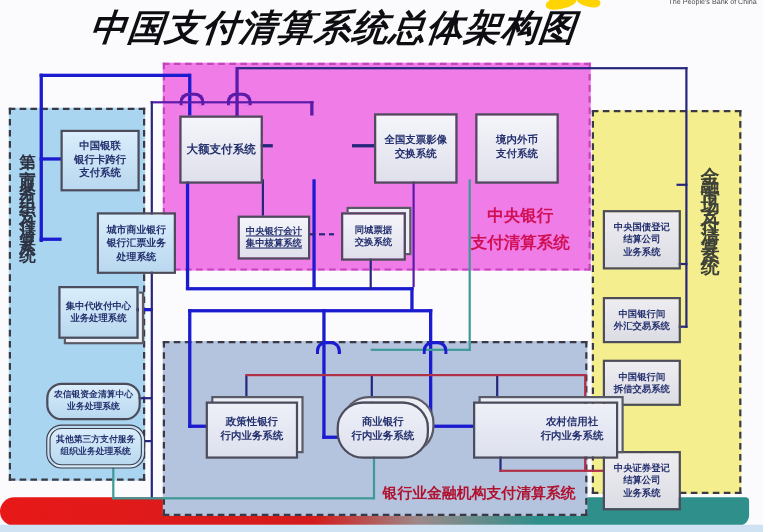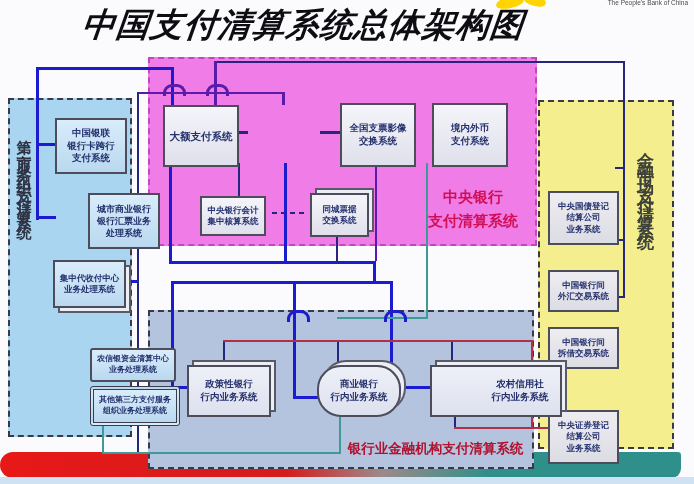--- a/index.html
+++ b/index.html
@@ -10,21 +10,21 @@
   .hop{position:absolute;z-index:2;border-bottom:none!important;border-radius:9px 9px 0 0;background:transparent!important;}
   .node{position:absolute;z-index:3;display:flex;align-items:center;justify-content:center;
         text-align:center;border:2px solid #4c4c5a;color:#25316e;font-weight:bold;
         font-size:9.5px;line-height:1.35;white-space:pre-line;
         background:linear-gradient(#f4f4fa,#e0e0ec);}
   .node.blue{background:linear-gradient(#d9edfb,#b9d8ef);}
   .node.gray{background:linear-gradient(#eef0f8,#dde1ee);}
   .node.yellowish{background:linear-gradient(#ededf1,#dcdce4);margin-top:48px;}
   .node.stacked{box-shadow:5px -5px 0 -2px #eceef6,5px -5px 0 0 #5a5a66;}
   .node.stacked2{box-shadow:5px 5px 0 -2px #eceef6,5px 5px 0 0 #5a5a66;}
-  .node.round{border-radius:3px;margin-left:48px;}
+  .node.round{border-radius:14px;}
   .node.dbl{border:3px double #3c3c4a;border-width:4px;}
   .vlabel{position:absolute;z-index:2;writing-mode:vertical-rl;text-orientation:upright;
           font-weight:bold;}
   #title{position:absolute;left:38px;top:3px;width:530px;text-align:center;z-index:4;
          font-size:33px;font-weight:bold;font-style:italic;color:#0e0e12;
          transform:skewX(-6deg);letter-spacing:1px;}
   #central-label{position:absolute;left:408px;top:185px;width:130px;z-index:3;text-align:center;
          color:#d01055;font-weight:bold;font-size:15px;white-space:pre-line;line-height:1.6;}
   #banking-label{position:absolute;left:338px;top:440px;width:195px;z-index:4;text-align:center;
          color:#b01230;font-weight:bold;font-size:13.5px;}
@@ -72,39 +72,39 @@
   <div class="node blue round" style="left:42px;top:348px;width:82px;height:30px;font-size:8px;">农信银资金清算中心
 业务处理系统</div>
   <div class="node blue round dbl" style="left:42px;top:386px;width:82px;height:32px;font-size:8px;">其他第三方支付服务
 组织业务处理系统</div>
 
   <div class="node" style="left:163px;top:105px;width:72px;height:58px;font-size:10.5px;">大额支付系统</div>
   <div class="node" style="left:340px;top:103px;width:72px;height:60px;">全国支票影像
 交换系统</div>
   <div class="node" style="left:432px;top:103px;width:72px;height:60px;">境内外币
 支付系统</div>
-  <div class="node" style="left:200px;top:196px;width:62px;height:36px;font-size:8.5px;">中央银行会计
+  <div class="node" style="left:216px;top:196px;width:62px;height:36px;font-size:8.5px;text-decoration:underline;">中央银行会计
 集中核算系统</div>
   <div class="node stacked" style="left:310px;top:193px;width:55px;height:40px;font-size:8.5px;">同城票据
 交换系统</div>
 
   <div class="node yellowish" style="left:548px;top:143px;width:67px;height:50px;font-size:8.5px;">中央国债登记
 结算公司
 业务系统</div>
   <div class="node yellowish" style="left:548px;top:222px;width:67px;height:38px;font-size:8.5px;">中国银行间
 外汇交易系统</div>
   <div class="node yellowish" style="left:548px;top:279px;width:67px;height:38px;font-size:8.5px;">中国银行间
 拆借交易系统</div>
   <div class="node yellowish" style="left:548px;top:362px;width:67px;height:50px;font-size:8.5px;">中央证券登记
 结算公司
 业务系统</div>
 
   <div class="node gray stacked" style="left:187px;top:365px;width:80px;height:48px;">政策性银行
 行内业务系统</div>
-  <div class="node gray stacked" style="left:317px;top:365px;width:80px;height:48px;border-radius:24px;">商业银行
+  <div class="node gray stacked" style="left:306px;top:365px;width:80px;height:48px;border-radius:24px;">商业银行
 行内业务系统</div>
   <div class="node gray stacked" style="left:430px;top:365px;width:80px;height:48px;padding-left:48px;">农村信用社
 行内业务系统</div>
 
 <div class="wire" style="left: 36px; top: 67px; width: 137px; height: 3px; background: rgb(27, 27, 208);"></div>
     <div class="wire" style="left: 36px; top: 67px; width: 3px; height: 153px; background: rgb(27, 27, 208);"></div>
     <div class="wire" style="left: 36px; top: 143px; width: 20px; height: 3px; background: rgb(27, 27, 208);"></div>
     <div class="wire" style="left: 36px; top: 216px; width: 20px; height: 3px; background: rgb(27, 27, 208);"></div>
     <div class="wire" style="left: 171px; top: 67px; width: 3px; height: 38px; background: rgb(27, 27, 208);"></div>
     <div class="wire" style="left: 122px; top: 280px; width: 17px; height: 3px; background: rgb(27, 27, 208);"></div>

